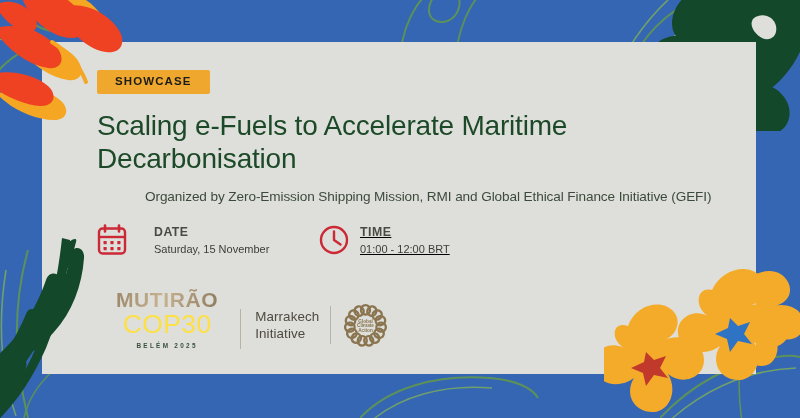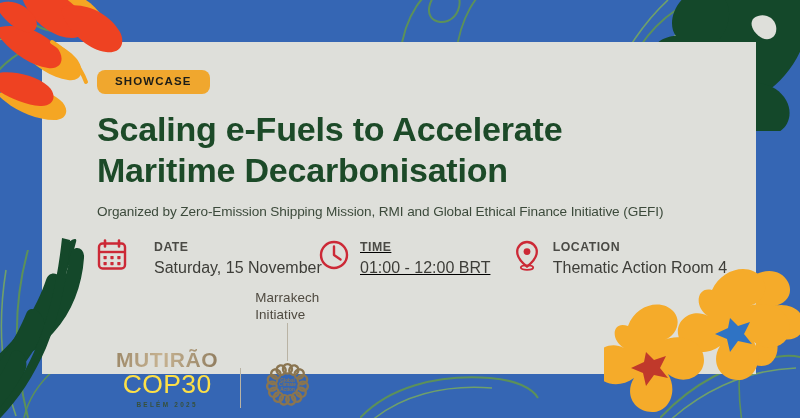--- a/index.html
+++ b/index.html
@@ -48,39 +48,40 @@
   }
 
   .badge {
     display: inline-block;
     background: #f0a72e;
     color: #1d1d18;
     font-size: 11.5px;
     font-weight: bold;
     letter-spacing: 1.1px;
     padding: 6px 18px 6px 18px;
-    border-radius: 8px;
+    border-radius: 2px;
     line-height: 1;
   }
 
   .title {
     margin-top: 15px;
-    font-size: 34px;
+    font-size: 28px;
     line-height: 1.21;
-    font-weight: bold;
+    font-weight: normal;
     color: #1c4a28;
     letter-spacing: -0.2px;
     max-width: 600px;
   }
 
   .subtitle {
     margin-top: 13px;
     font-size: 13.6px;
     color: #3c4a3b;
     letter-spacing: -0.1px;
+    margin-left: 48px;
   }
 
   .meta-row {
     margin-top: 20px;
     display: flex;
     align-items: flex-start;
   }
   .meta-item {
     display: flex;
     align-items: flex-start;
@@ -97,21 +98,21 @@
   }
   .meta-text { padding-top: 1px; }
   .meta-label {
     font-size: 12.3px;
     font-weight: bold;
     color: #4a4a45;
     letter-spacing: 0.5px;
     line-height: 1.2;
   }
   .meta-value {
-    font-size: 16px;
+    font-size: 11px;
     color: #3d3d38;
     margin-top: 3px;
     line-height: 1.2;
     white-space: nowrap;
   }
 
   .logos {
     position: absolute;
     left: 116px;
     top: 289px;
@@ -146,21 +147,21 @@
     margin-top: 3px;
   }
 
   .divider-v {
     width: 1px;
     height: 40px;
     background: #b9b3a4;
     margin: 0 14px 0 22px;
   }
 
-  .mp-wrap { display: flex; align-items: center; flex-direction: column; }
+  .mp-wrap { display: flex; align-items: center; }
   .mp-text {
     font-size: 13.4px;
     color: #4f4a40;
     line-height: 1.28;
     letter-spacing: 0.1px;
   }
   .mp-sep {
     width: 1px;
     height: 38px;
     background: #b9b3a4;
@@ -288,34 +289,20 @@
               <circle cx="15" cy="16" r="13" fill="none" stroke="#cc2936" stroke-width="2.4"></circle>
               <path d="M15,7.5 V16 L21.5,20.5" fill="none" stroke="#cc2936" stroke-width="2.4" stroke-linecap="round" stroke-linejoin="round"></path>
             </svg>
           </div>
           <div class="meta-text">
             <div class="meta-label">TIME</div>
             <div class="meta-value">01:00 - 12:00 BRT</div>
           </div>
         </div>
 
-        <div class="meta-item location">
-          <div class="meta-icon">
-            <svg width="30" height="32" viewBox="0 0 30 32">
-              <path d="M15,3 C9.6,3 5.2,7.4 5.2,12.8 C5.2,19 12.2,25.4 15,27.6
-                       C17.8,25.4 24.8,19 24.8,12.8 C24.8,7.4 20.4,3 15,3 Z" fill="none" stroke="#cc2936" stroke-width="2.3"></path>
-              <circle cx="15" cy="12.6" r="3.4" fill="#cc2936"></circle>
-              <ellipse cx="15" cy="28.6" rx="6.2" ry="2.3" fill="none" stroke="#cc2936" stroke-width="1.8"></ellipse>
-            </svg>
-          </div>
-          <div class="meta-text">
-            <div class="meta-label">LOCATION</div>
-            <div class="meta-value">Thematic Action Room 4</div>
-          </div>
-        </div>
 
       </div>
     </div>
   </div>
 
   <div class="logos">
     <div class="cop-logo">
       <div class="cop-mutirao">MUTIRÃO</div>
       <div class="cop-cop30">COP30</div>
       <div class="cop-belem">BELÉM 2025</div>

